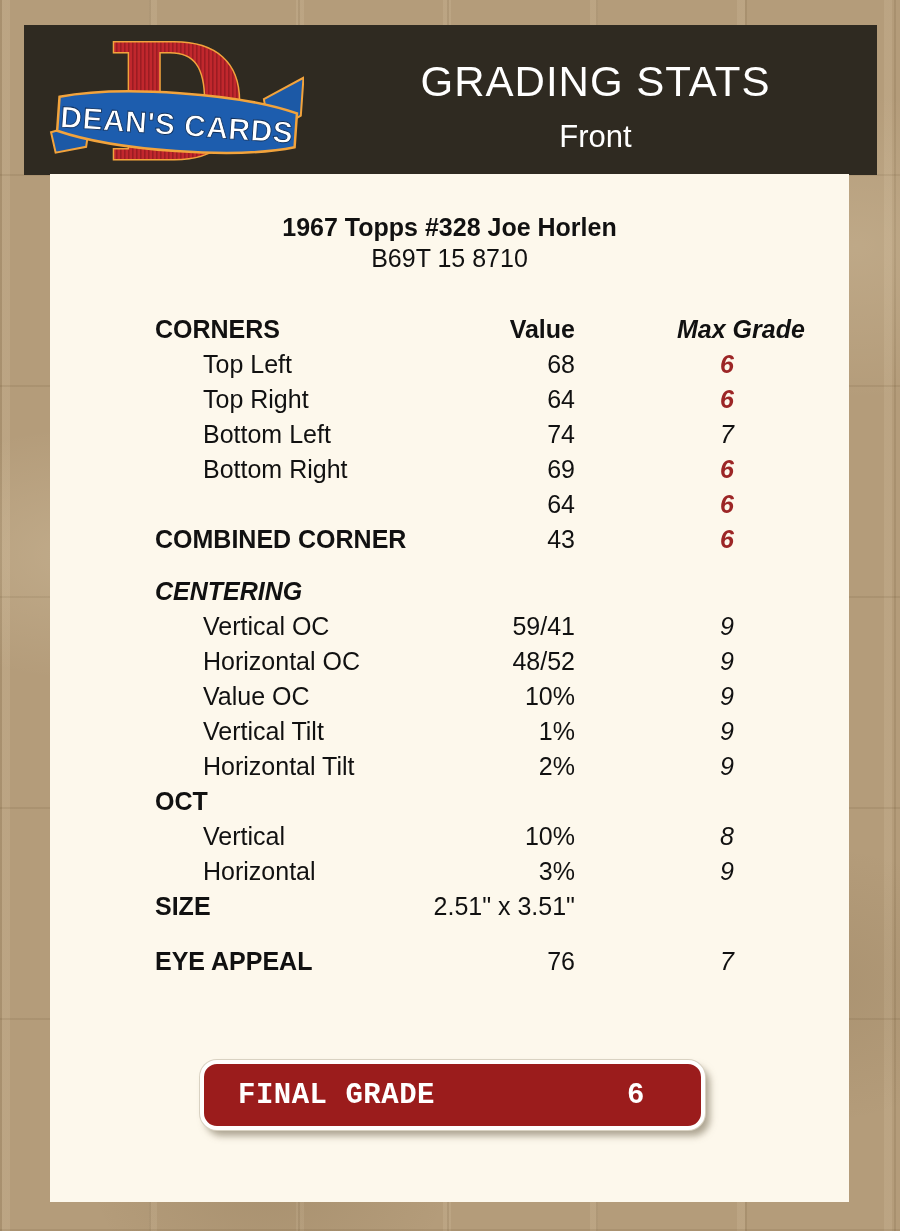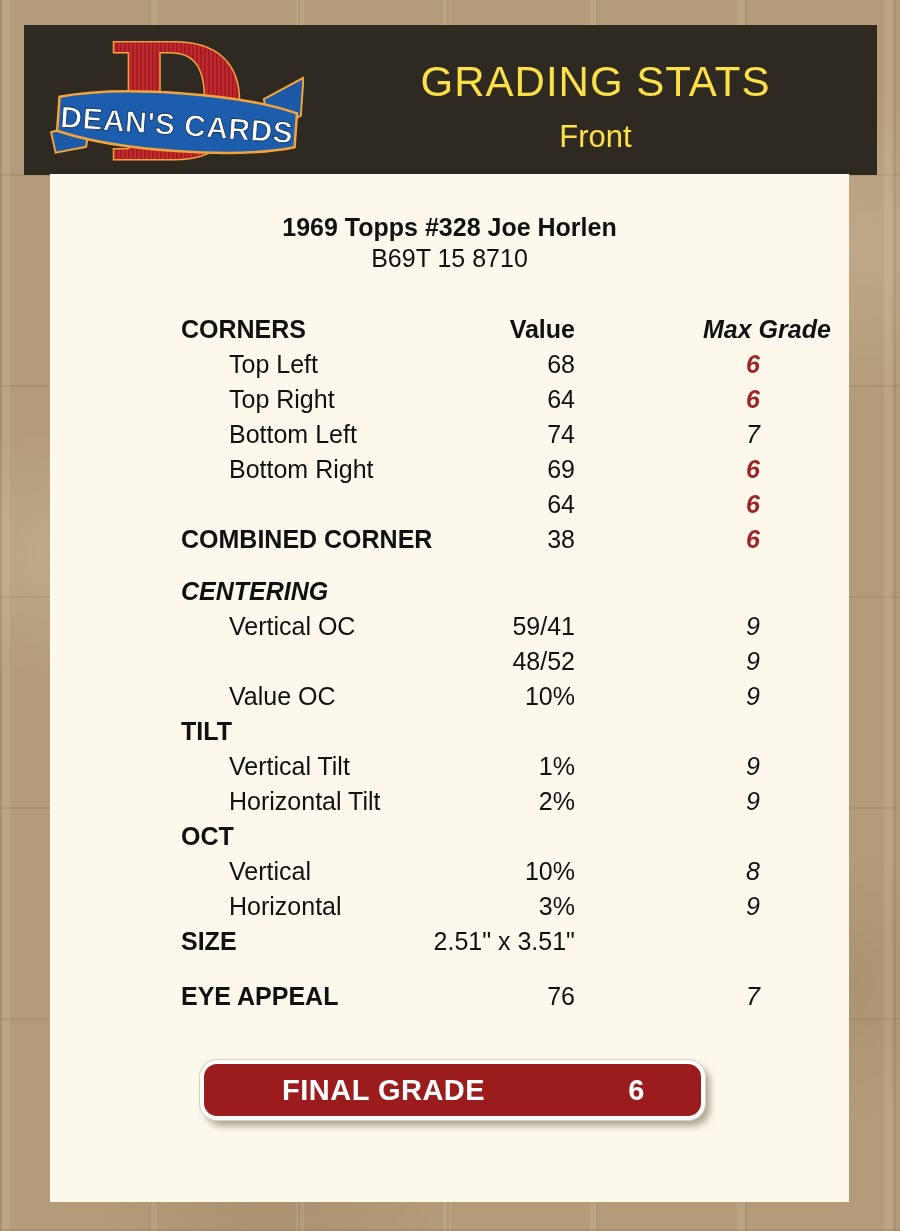--- a/index.html
+++ b/index.html
@@ -21,50 +21,51 @@
       repeating-linear-gradient(0deg, rgba(96,74,42,.12) 0 2px, transparent 2px 211px),
       repeating-linear-gradient(90deg, rgba(255,240,212,.10) 2px 10px, transparent 10px 149px),
       var(--tan);
   }
   
   .header{
     position:absolute;left:24px;top:25px;width:853px;height:150px;
     background:var(--header-bg);
   }
   .logo{position:absolute;left:24px;top:6px;width:256px;height:138px;}
-  .header-text{position:absolute;left:300px;right:10px;top:32px;text-align:center;color:#fde047;}
+  .header-text{position:absolute;left:300px;right:10px;top:32px;text-align:center;color:#ffffff;}
   .header-title{font-size:42px;line-height:50px;font-weight:normal;letter-spacing:1px;}
   .header-sub{font-size:31px;line-height:40px;margin-top:10px;}
   
   .panel{
     position:absolute;left:50px;top:174px;width:799px;height:1028px;
     background:var(--panel-bg);
   }
   .card-title{margin-top:38px;text-align:center;font-size:25px;font-weight:bold;line-height:30px;}
   .card-code{text-align:center;font-size:25px;line-height:32px;}
   
   .stats{position:absolute;left:0;top:138px;width:100%;}
-  .trow{position:relative;height:35px;margin-left:26px;}
+  .trow{position:relative;height:35px;}
   .cell{position:absolute;top:0;line-height:35px;font-size:25px;white-space:pre;}
   .lab{left:105px;}
   .lab.ind{left:153px;}
   .val{right:274px;text-align:left;}
   .grd{left:627px;width:100px;text-align:center;font-style:italic;}
   .b{font-weight:bold;}
   .red{color:var(--accent-red);font-weight:bold;}
   
   .final-grade{
-    position:absolute;left:150px;top:886px;width:505px;height:60px;
+    position:absolute;left:150px;top:886px;width:505px;height:70px;
     background:var(--button-red);
     border:4px solid #ffffff;border-radius:17px;
     box-shadow:0 0 0 1px #d9d2c2, 5px 6px 7px rgba(110,98,75,.55);
     display:flex;align-items:center;justify-content:space-between;
-    padding:0 56px 0 78px;
+    padding:0 56px 0 34px;
     color:#ffffff;font-size:29px;font-weight:bold;letter-spacing:.5px;
     cursor:pointer;
+    font-family:Liberation Mono, monospace;
   }
 </style>
 </head>
 <body>
 
 <div class="header">
   <svg class="logo" viewBox="0 0 256 138">
     <defs>
       <pattern id="pin" width="4" height="4" patternUnits="userSpaceOnUse">
         <rect width="4" height="4" fill="#c1272d"></rect>
@@ -79,21 +80,21 @@
       <text x="129" y="104" text-anchor="middle" font-family="Liberation Sans, sans-serif" font-weight="bold" font-size="30" fill="#ffffff" stroke="#10315e" stroke-width="0.9" letter-spacing="0.5">DEAN'S CARDS</text>
     </g>
   </svg>
   <div class="header-text">
     <div class="header-title">GRADING STATS</div>
     <div class="header-sub">Front</div>
   </div>
 </div>
 
 <div class="panel">
-  <div class="card-title">1969 Topps #328 Joe Horlen</div>
+  <div class="card-title">1967 Topps #328 Joe Horlen</div>
   <div class="card-code">B69T 15 8710</div>
 
   <div class="stats">
       <div class="trow">
         <span class="cell lab b">CORNERS</span>
         <span class="cell val b">Value</span>
         <span class="cell grd b">Max Grade</span>
       </div>
       <div class="trow">
         <span class="cell lab ind">Top Left</span>
@@ -114,46 +115,42 @@
         <span class="cell lab ind">Bottom Right</span>
         <span class="cell val">69</span>
         <span class="cell grd red">6</span>
       </div>
       <div class="trow">
         <span class="cell val">64</span>
         <span class="cell grd red">6</span>
       </div>
       <div class="trow">
         <span class="cell lab b">COMBINED CORNER</span>
-        <span class="cell val">38</span>
+        <span class="cell val">43</span>
         <span class="cell grd red">6</span>
       </div>
       <div class="trow" style="margin-top: 17px; font-style: italic;">
         <span class="cell lab b">CENTERING</span>
         <span class="cell val"></span>
         <span class="cell grd"></span>
       </div>
       <div class="trow">
         <span class="cell lab ind">Vertical OC</span>
         <span class="cell val">59/41</span>
         <span class="cell grd">9</span>
       </div>
       <div class="trow">
+        <span class="cell lab ind">Horizontal OC</span>
         <span class="cell val">48/52</span>
         <span class="cell grd">9</span>
       </div>
       <div class="trow">
         <span class="cell lab ind">Value OC</span>
         <span class="cell val">10%</span>
         <span class="cell grd">9</span>
-      </div>
-      <div class="trow">
-        <span class="cell lab b">TILT</span>
-        <span class="cell val"></span>
-        <span class="cell grd"></span>
       </div>
       <div class="trow">
         <span class="cell lab ind">Vertical Tilt</span>
         <span class="cell val">1%</span>
         <span class="cell grd">9</span>
       </div>
       <div class="trow">
         <span class="cell lab ind">Horizontal Tilt</span>
         <span class="cell val">2%</span>
         <span class="cell grd">9</span>

